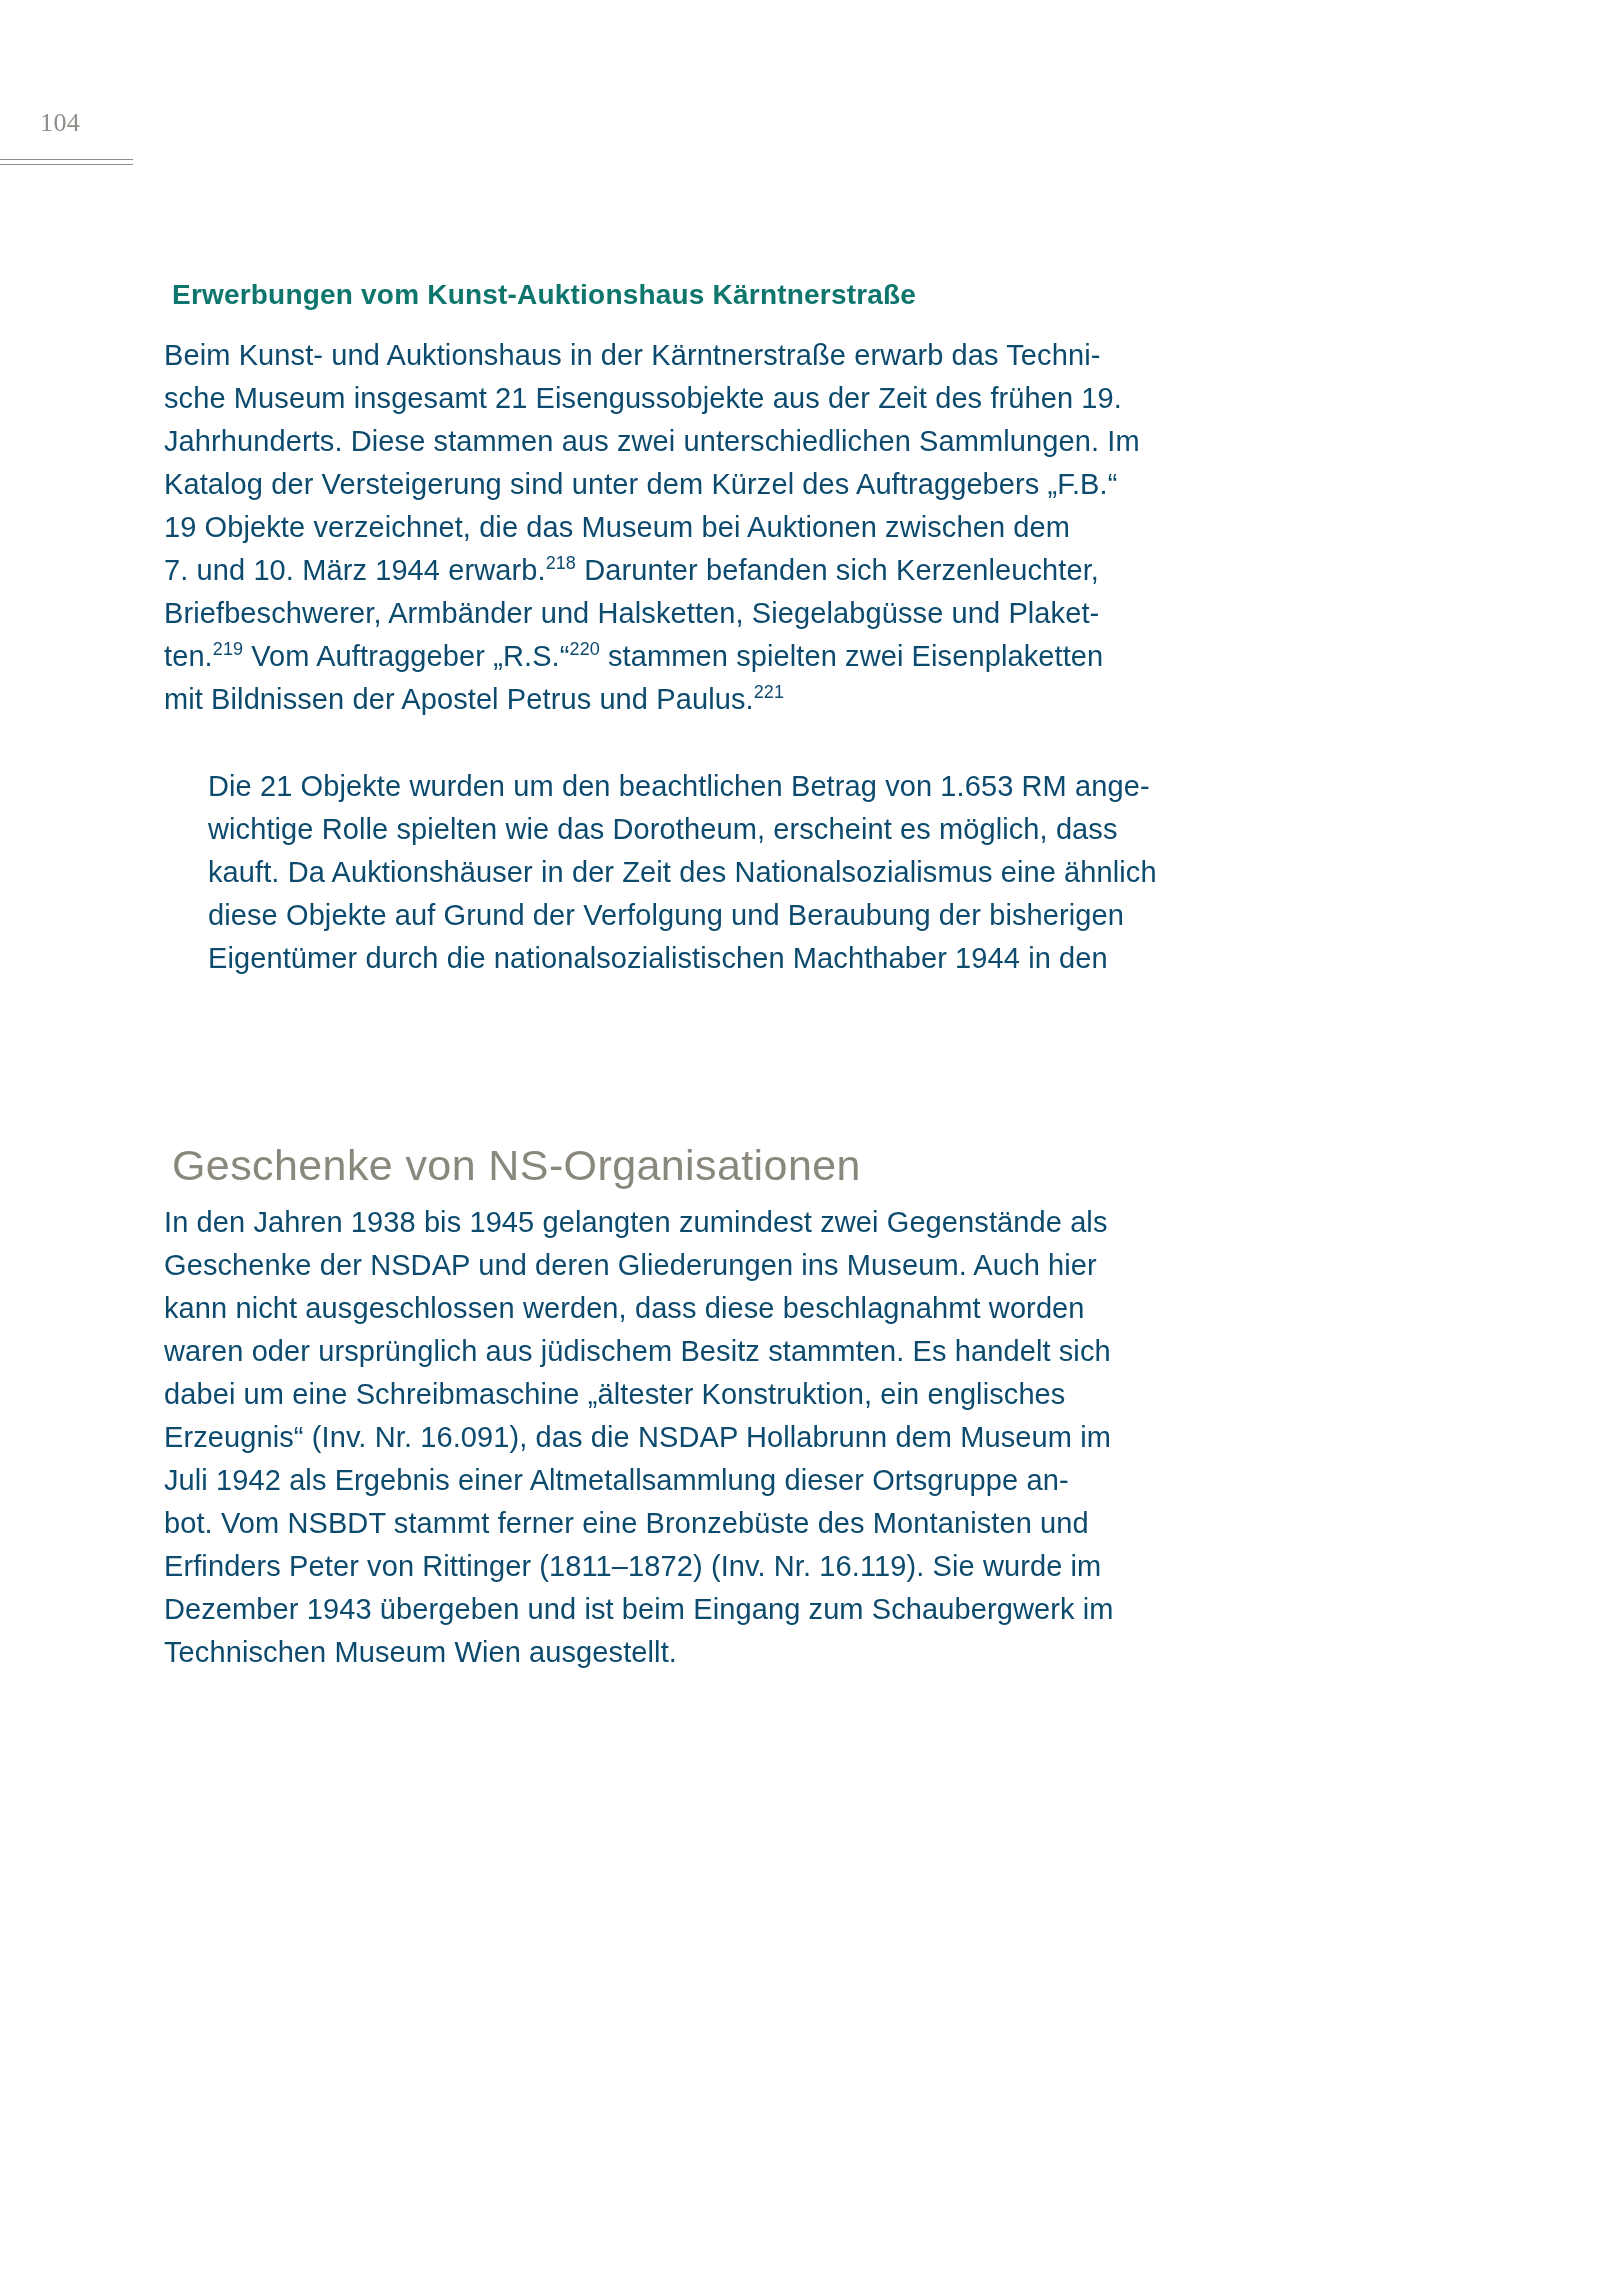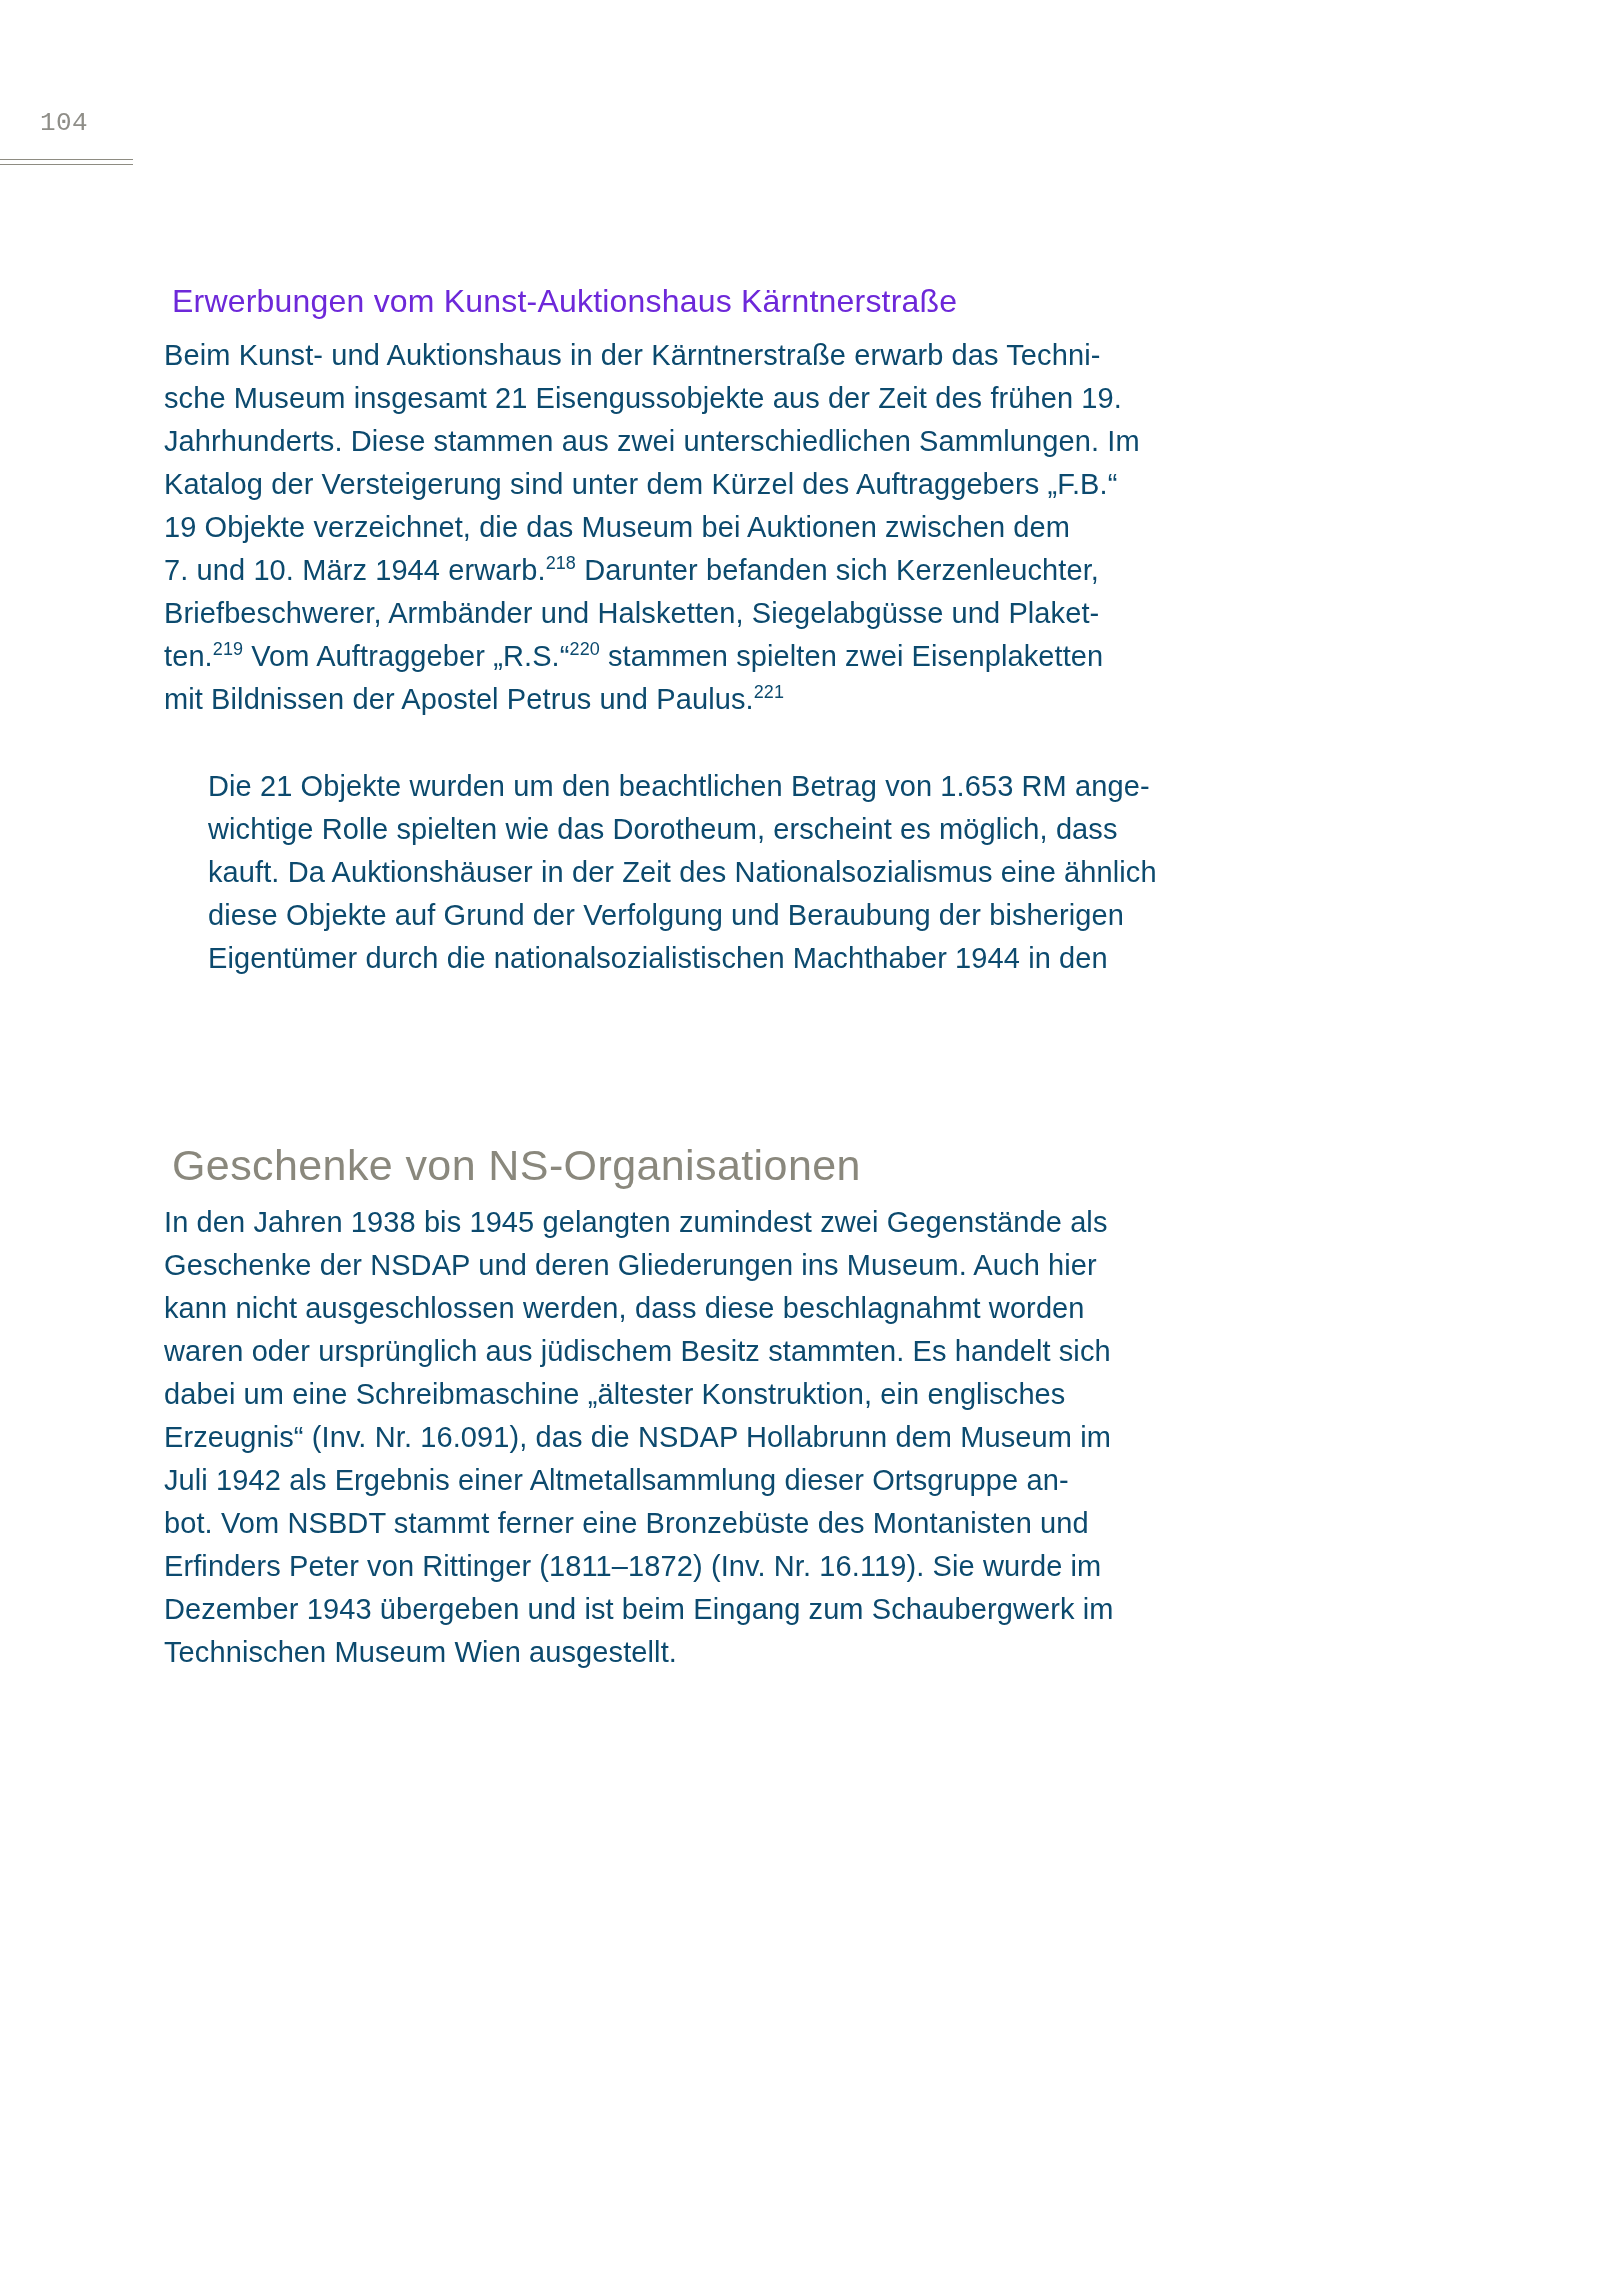--- a/index.html
+++ b/index.html
@@ -1,30 +1,30 @@
 <!DOCTYPE html>
 <html style="font-size:13px"><head>
 <meta charset="utf-8">
 <style>
   html, body { margin: 0; padding: 0; background: #ffffff; }
   body { width: 1618px; height: 2284px; position: relative; overflow: hidden; }
   .page-number {
     position: absolute; left: 40px; top: 108px;
-    font-family: Liberation Mono, monospace;
+    font-family: Liberation Serif, serif;
     font-size: 26px; color: #8f8e88; letter-spacing: 0.4px;
   }
   .rule {
     position: absolute; left: 0; top: 159px; width: 133px; height: 5.7px;
     border-top: 1.6px solid #8e8c82; border-bottom: 1.6px solid #8e8c82;
     box-sizing: border-box;
   }
   .h-sub {
     position: absolute; left: 172px; top: 251px;
     font-family: "Liberation Sans", sans-serif;
-    font-weight: normal; font-size: 32px; color: #6d28d9;
+    font-weight: bold; font-size: 28px; color: #0f766e;
     letter-spacing: 0.2px; white-space: nowrap;
   }
   .h-section {
     position: absolute; left: 172px; top: 1105px;
     font-family: "Liberation Sans", sans-serif;
     font-weight: normal; font-size: 43px; color: #8a887d;
     letter-spacing: 0.4px; white-space: nowrap;
   }
   .para {
     position: absolute; left: 164px;

